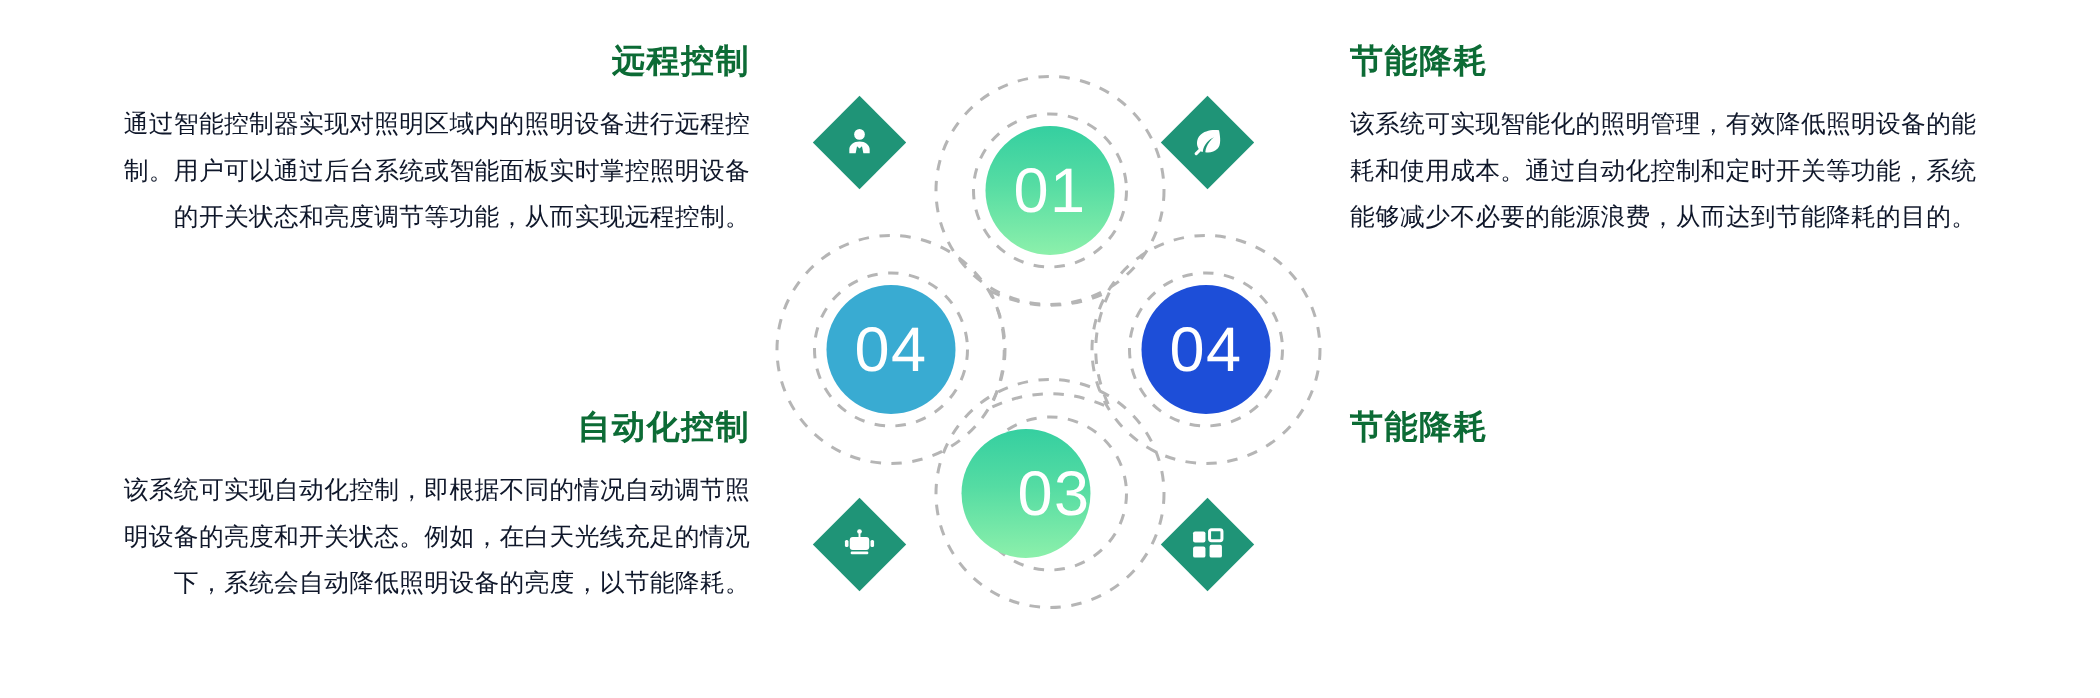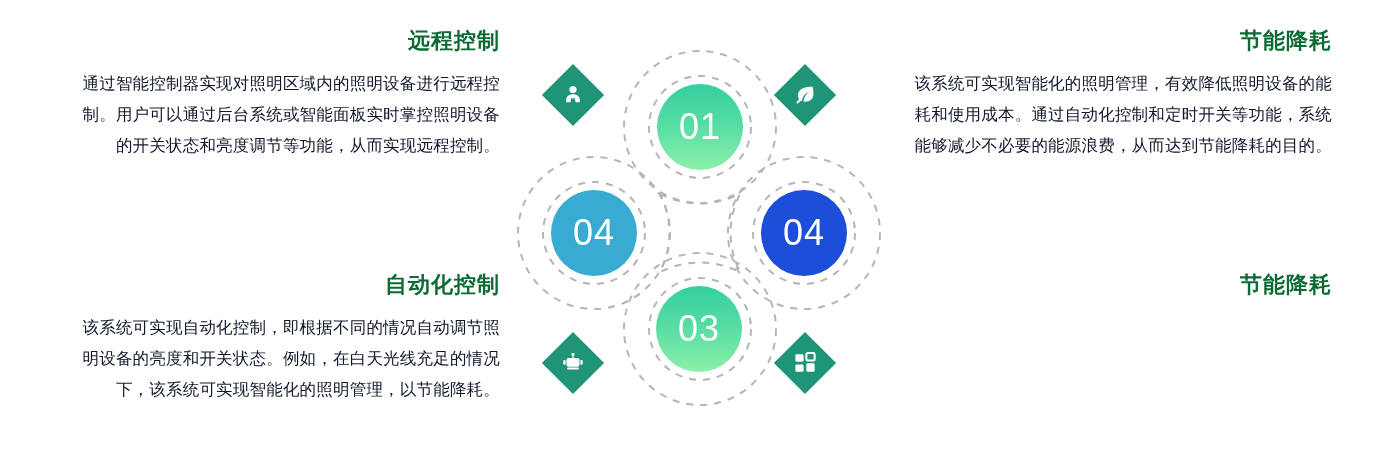--- a/index.html
+++ b/index.html
@@ -20,21 +20,21 @@
     width: 1400px;
     height: 465px;
   }
 
   
   .text-block {
     position: absolute;
     width: 420px;
   }
   .text-block.left  { left: 80px;  text-align: right; }
-  .text-block.right { left: 900px; text-align: right; margin-left: 12px;  }
+  .text-block.right { left: 900px; text-align: left;  }
 
   .tb-tl { top: 28px; }
   .tb-bl { top: 272px; }
   .tb-tr { top: 28px; }
   .tb-br { top: 272px; }
 
   .block-title {
     font-size: 22px;
     font-weight: bold;
     color: #0c6b35;
@@ -60,39 +60,40 @@
   }
   .diagram svg { display: block; }
 
   .circle-node {
     position: absolute;
     border-radius: 50%;
     display: flex;
     align-items: center;
     justify-content: center;
     color: #ffffff;
-    font-size: 36px;
+    font-size: 42px;
     font-weight: 400;
     letter-spacing: 1px;
     font-family: "Liberation Sans", "DejaVu Sans", sans-serif;
   }
   .node-01 {
     width: 86px; height: 86px;
     left: 157px; top: 76px;
     background: linear-gradient(180deg, #35cfa0 0%, #55dca3 45%, #8cf0ab 100%);
   }
   .node-02 {
     width: 86px; height: 86px;
     left: 51px; top: 182px;
     background: #39abd2;
   }
   .node-03 {
     width: 86px; height: 86px;
-    left: 156px; top: 278px;
+    left: 141px; top: 278px;
     background: linear-gradient(180deg, #35cfa0 0%, #55dca3 45%, #8cf0ab 100%);
+    justify-content: flex-end;
   }
   .node-04 {
     width: 86px; height: 86px;
     left: 261px; top: 182px;
     background: #1d4ed8;
   }
 
   
   .diamond {
     position: absolute;
@@ -124,21 +125,21 @@
 
 <div class="infographic">
 
   <div class="text-block left tb-tl">
     <h3 class="block-title">远程控制</h3>
     <p class="block-body">通过智能控制器实现对照明区域内的照明设备进行远程控制。用户可以通过后台系统或智能面板实时掌控照明设备的开关状态和亮度调节等功能，从而实现远程控制。</p>
   </div>
 
   <div class="text-block left tb-bl">
     <h3 class="block-title">自动化控制</h3>
-    <p class="block-body">该系统可实现自动化控制，即根据不同的情况自动调节照明设备的亮度和开关状态。例如，在白天光线充足的情况下，该系统可实现智能化的照明管理，以节能降耗。</p>
+    <p class="block-body">该系统可实现自动化控制，即根据不同的情况自动调节照明设备的亮度和开关状态。例如，在白天光线充足的情况下，系统会自动降低照明设备的亮度，以节能降耗。</p>
   </div>
 
   <div class="text-block right tb-tr">
     <h3 class="block-title">节能降耗</h3>
     <p class="block-body">该系统可实现智能化的照明管理，有效降低照明设备的能耗和使用成本。通过自动化控制和定时开关等功能，系统能够减少不必要的能源浪费，从而达到节能降耗的目的。</p>
   </div>
 
   <div class="text-block right tb-br">
     <h3 class="block-title">节能降耗</h3>
   </div>

